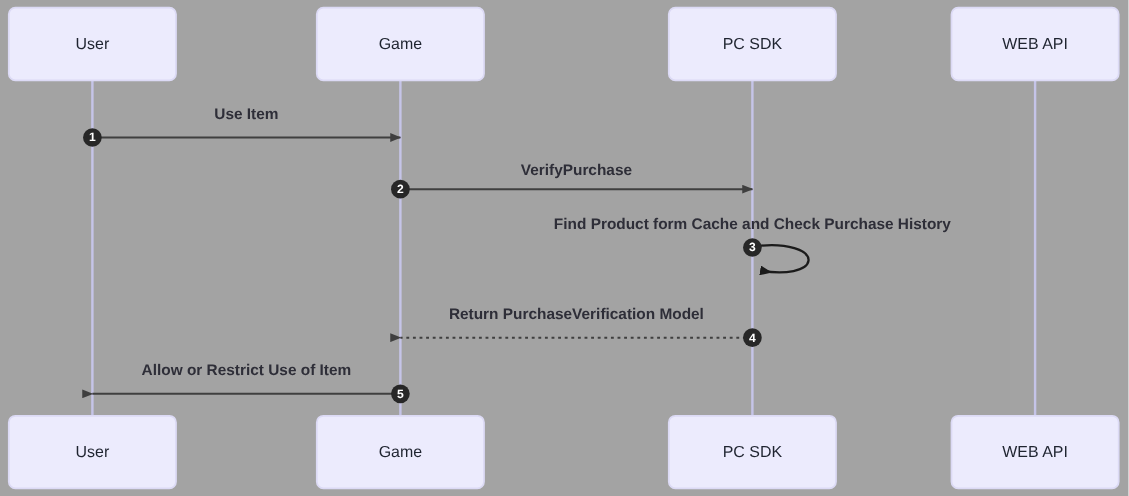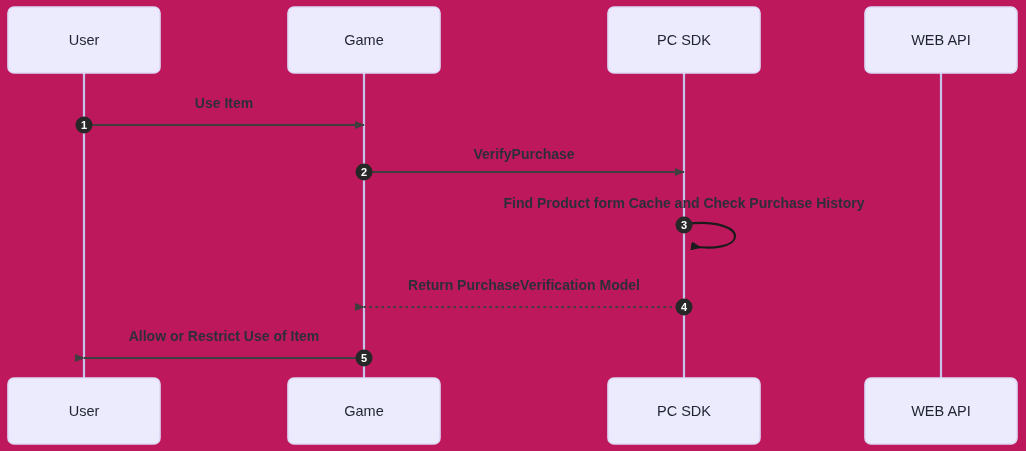--- a/index.html
+++ b/index.html
@@ -7,21 +7,21 @@
     padding: 0;
     background: #ffffff;
   }
   body {
     font-family: "Liberation Sans", sans-serif;
   }
   #diagram-root {
     position: relative;
     width: 1026px;
     height: 451px;
-    background: #be185d;
+    background: #a3a3a3;
     overflow: hidden;
   }
   #seq-svg {
     position: absolute;
     left: 0;
     top: 0;
     width: 1026px;
     height: 451px;
     display: block;
   }

